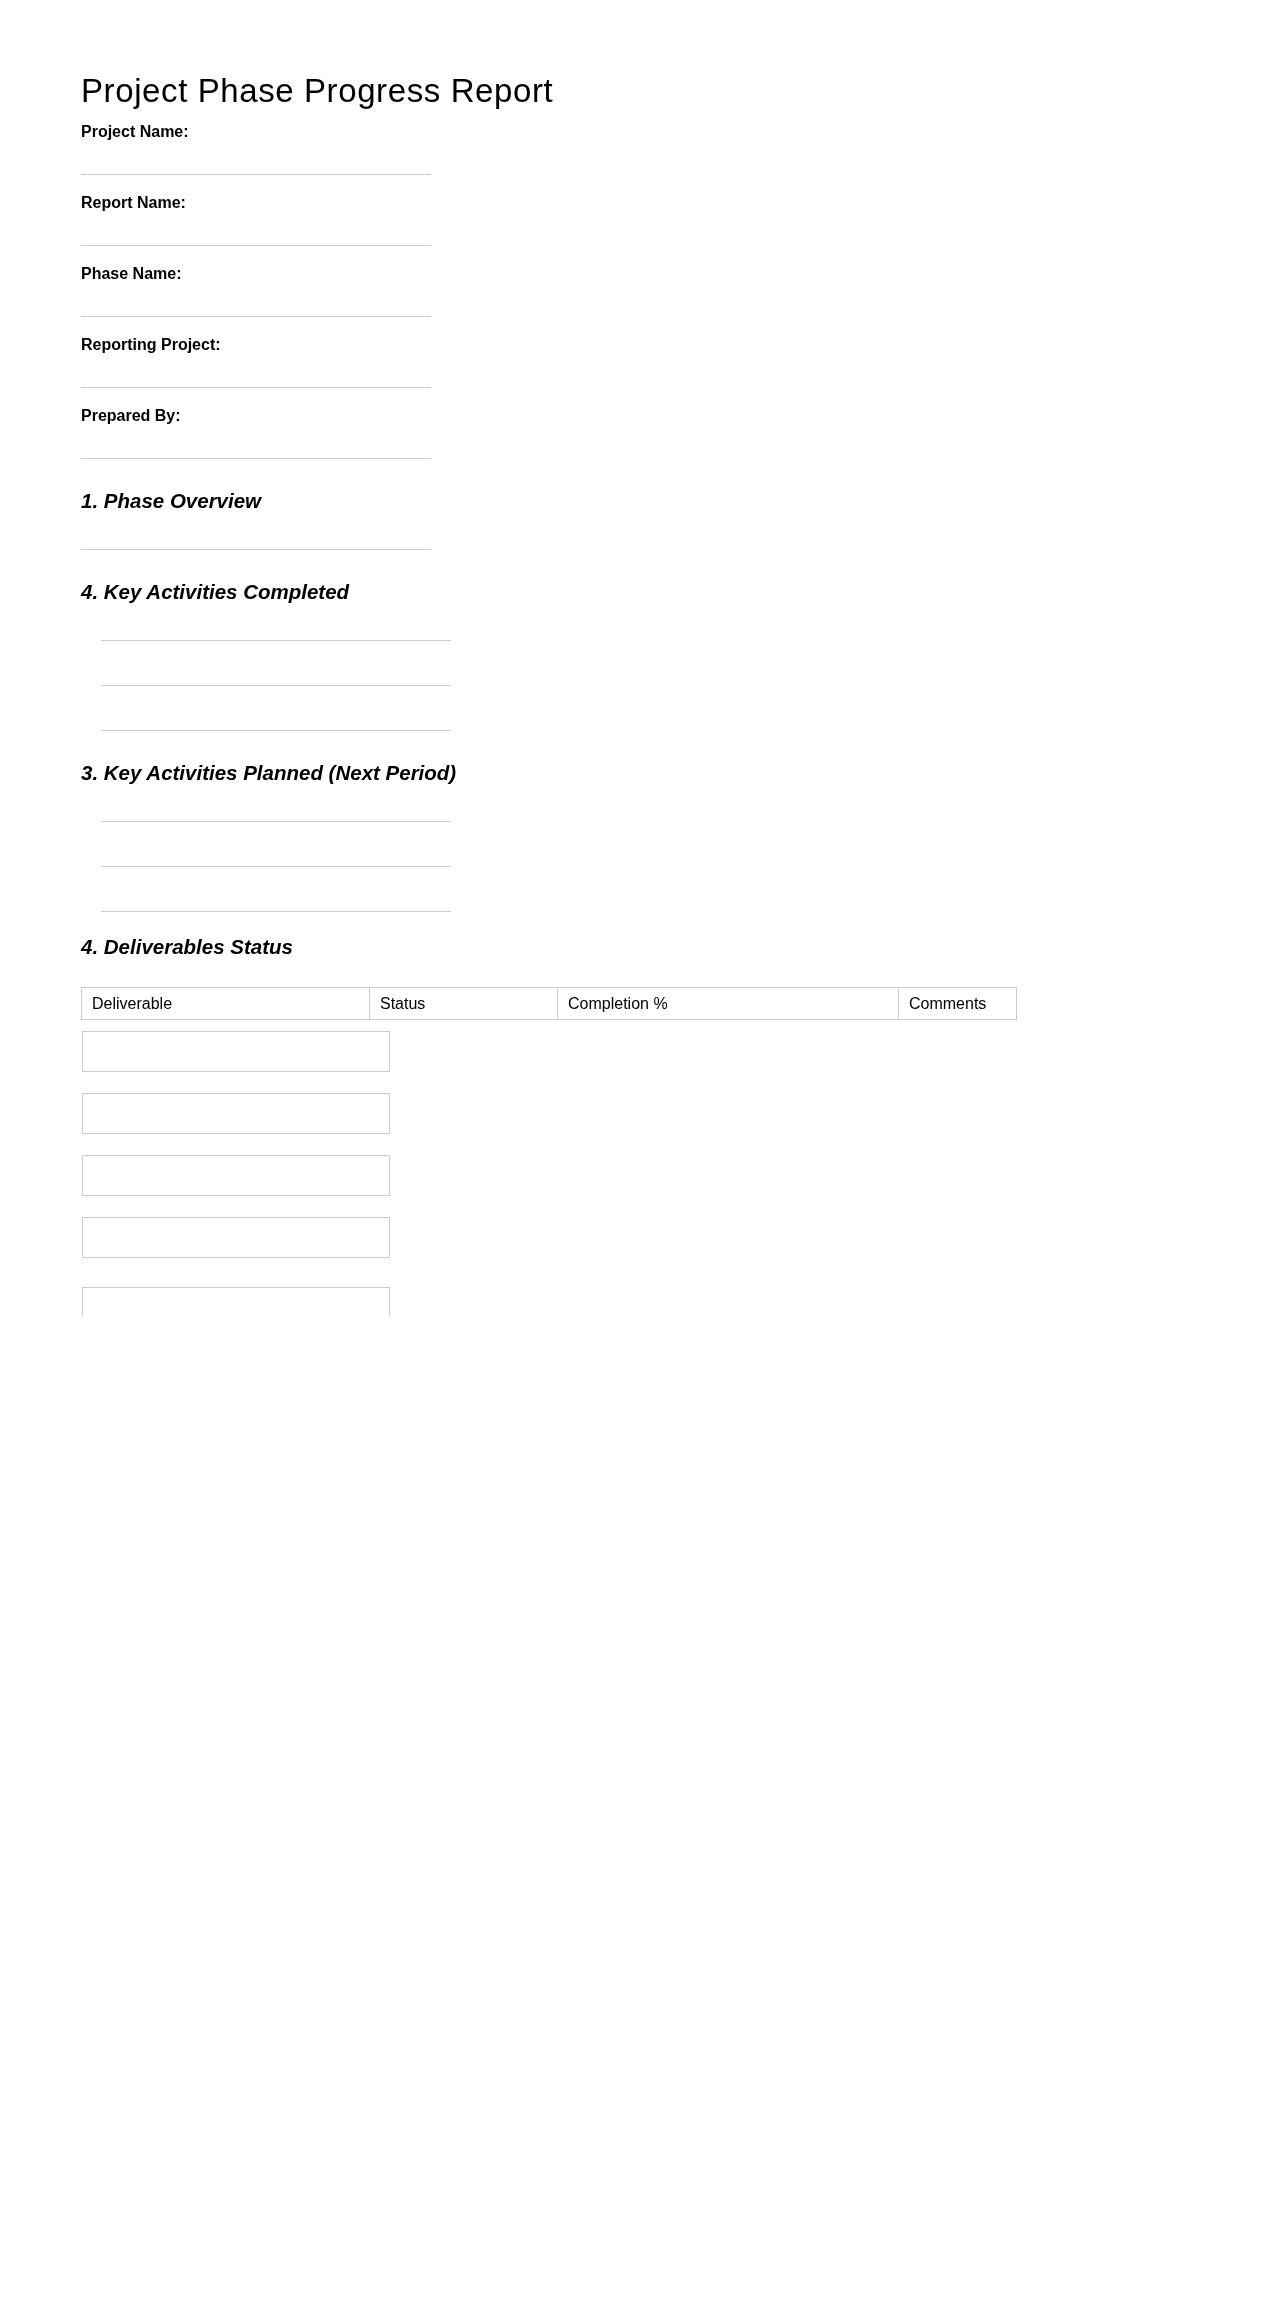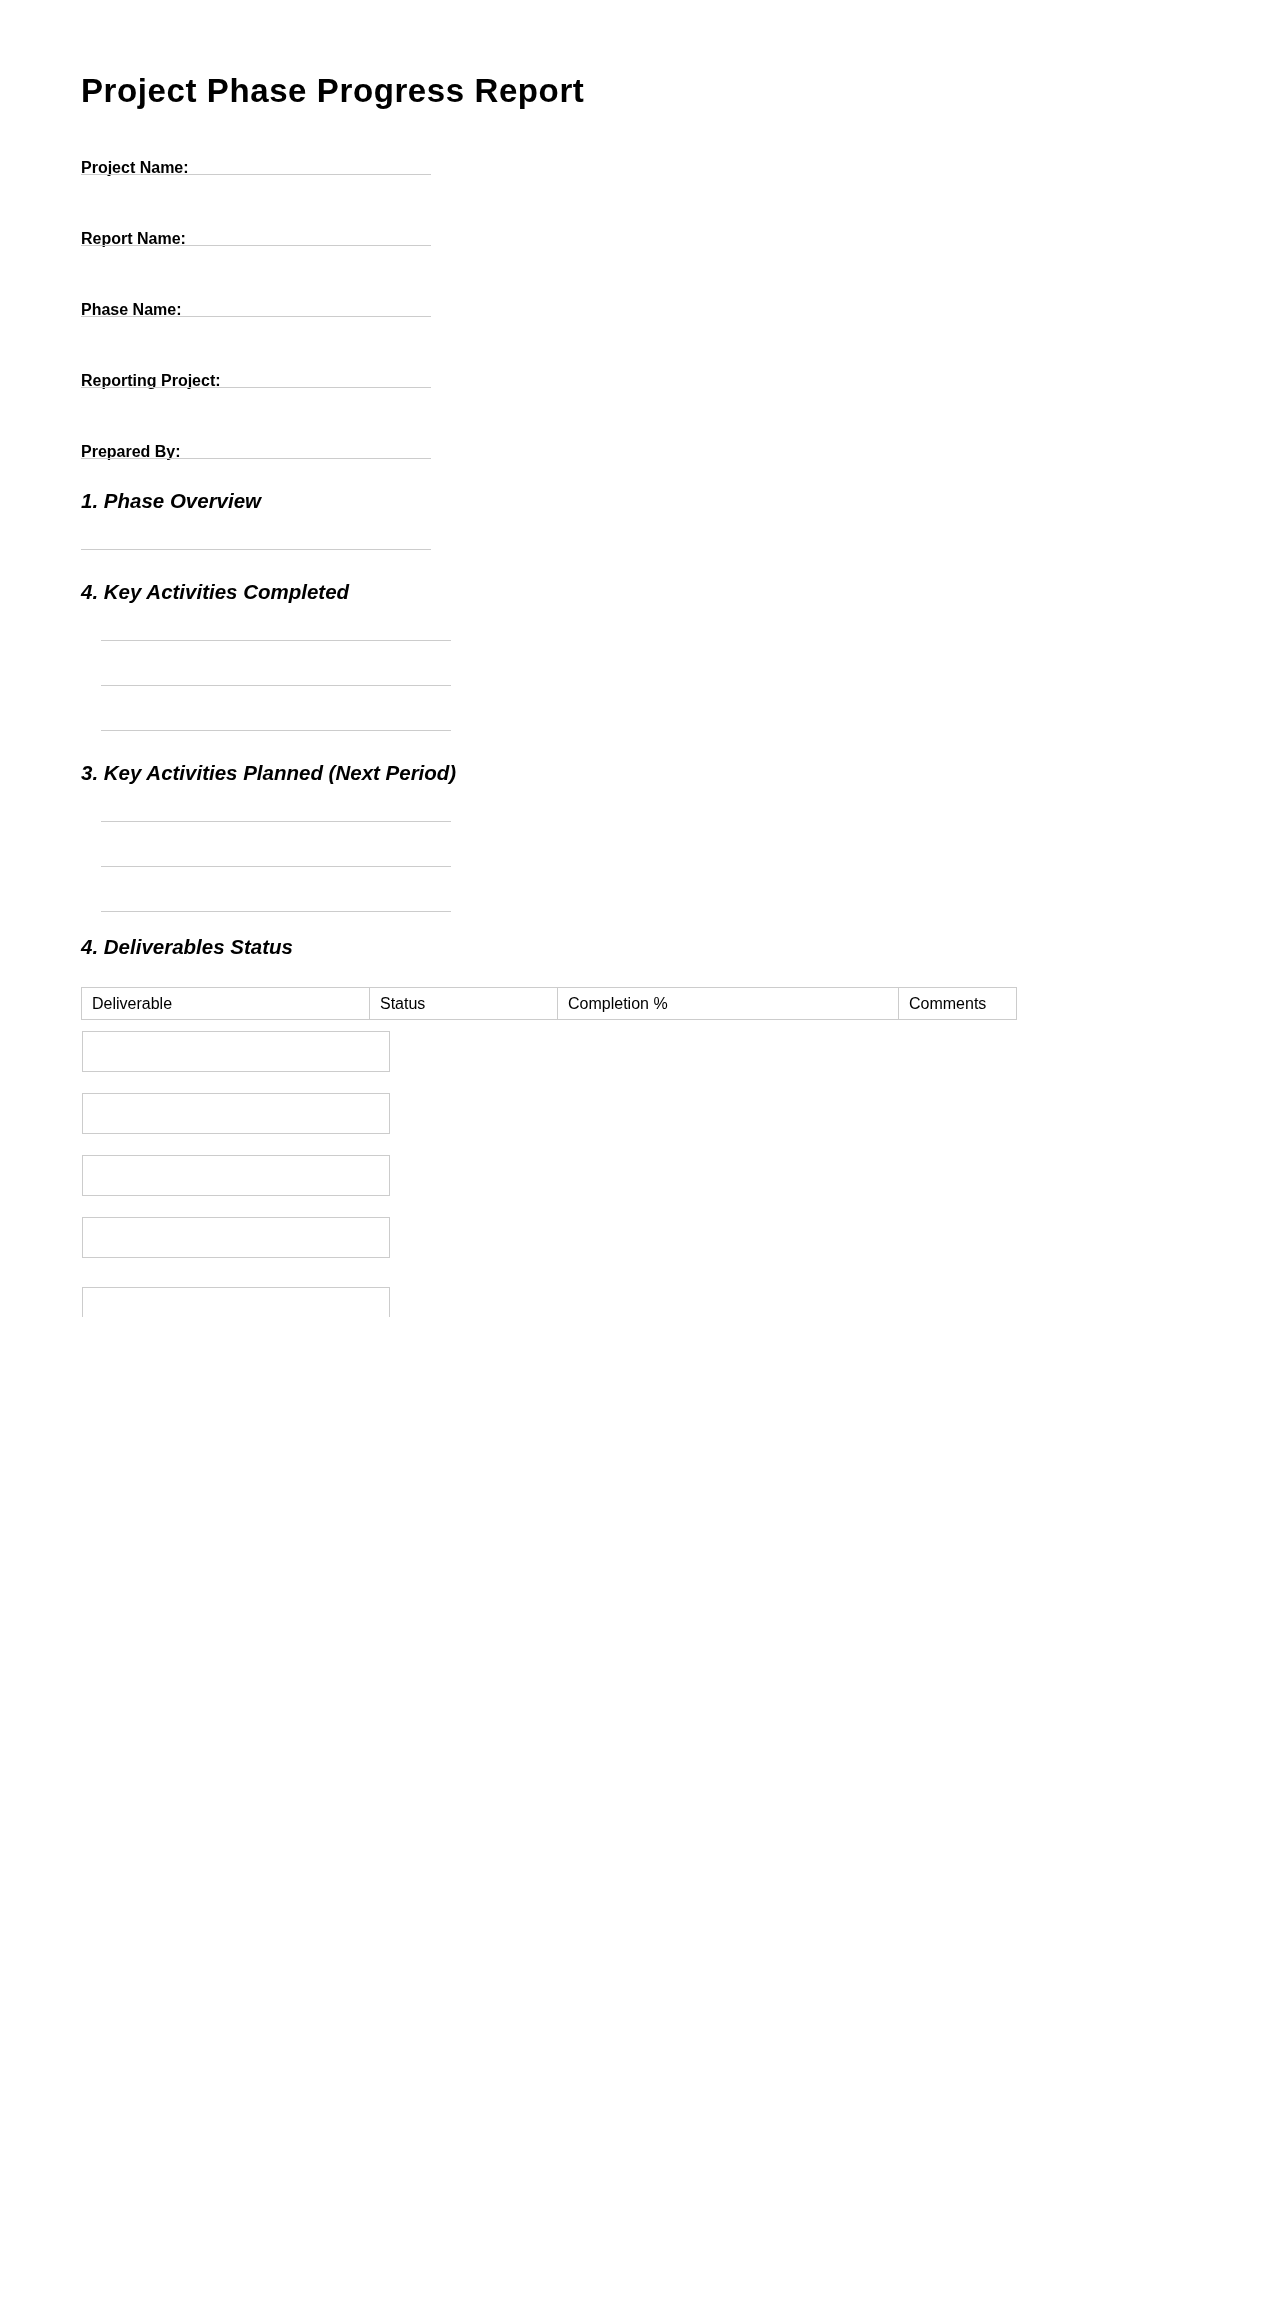--- a/index.html
+++ b/index.html
@@ -1,20 +1,20 @@
 <!DOCTYPE html>
 <html><head>
   <meta charset="utf-8">
   <style>
     html, body { margin: 0; padding: 0; background: #ffffff; }
     body { width: 1263px; height: 2297px; position: relative; overflow: hidden;
            font-family: "Liberation Sans", sans-serif; color: #000; }
     .abs { position: absolute; }
-    .title { left: 81px; top: 72px; font-size: 33px; font-weight: bold; letter-spacing: 0.6px; margin: 0; white-space: nowrap; }
-    .label { left: 81px; font-size: 16px; font-weight: bold; white-space: nowrap; margin-top: 36px; }
+    .title { left: 81px; top: 72px; font-size: 33px; font-weight: normal; letter-spacing: 0.6px; margin: 0; white-space: nowrap; }
+    .label { left: 81px; font-size: 16px; font-weight: bold; white-space: nowrap; }
     .line { height: 0; border-top: 1.5px solid #cccccc; }
     .field-line { left: 81px; width: 350px; }
     .list-line { left: 101px; width: 350px; }
     .h2 { left: 81px; font-size: 20.5px; font-weight: bold; white-space: nowrap; margin: 0; font-style: italic; }
     table.deliv { position: absolute; left: 81px; top: 987px; width: 936px; border-collapse: collapse; }
     table.deliv td { border: 1.5px solid #cccccc; height: 32px; padding: 0 0 0 10px; font-size: 16px; box-sizing: border-box; }
     .box { position: absolute; left: 82px; width: 308px; height: 41px; border: 1.5px solid #cccccc; box-sizing: border-box; }
     .box.clip { height: 30px; border-bottom: none; }
   </style>
 </head>

